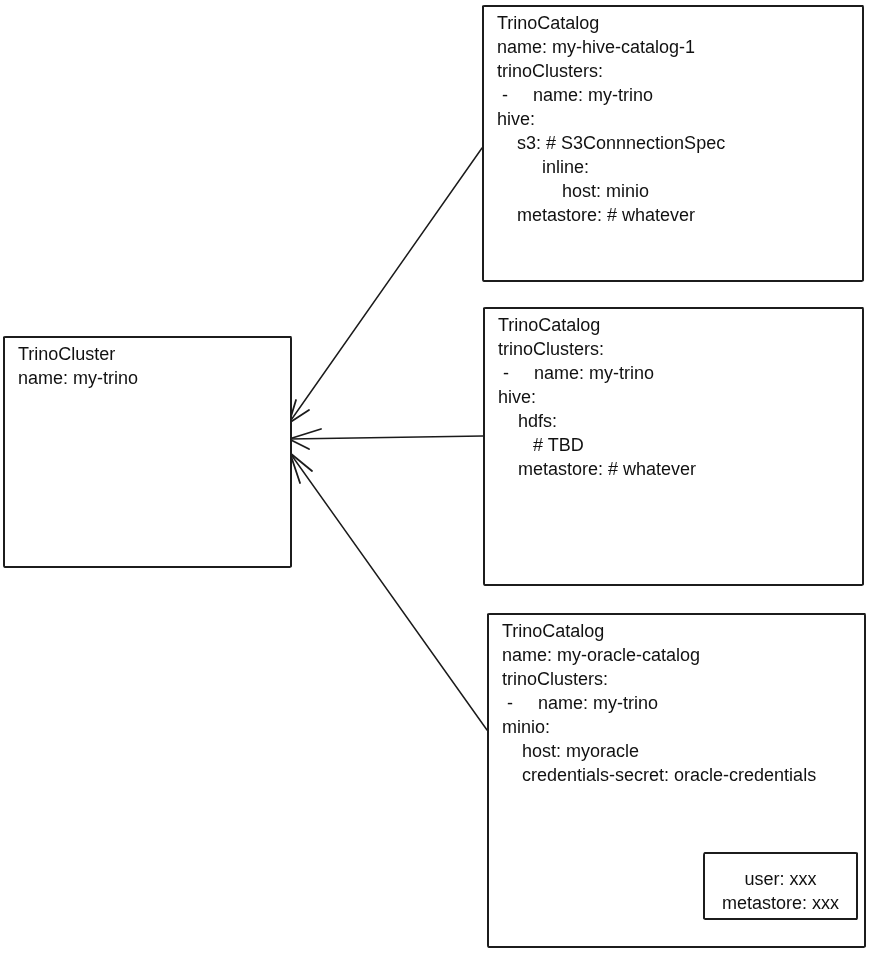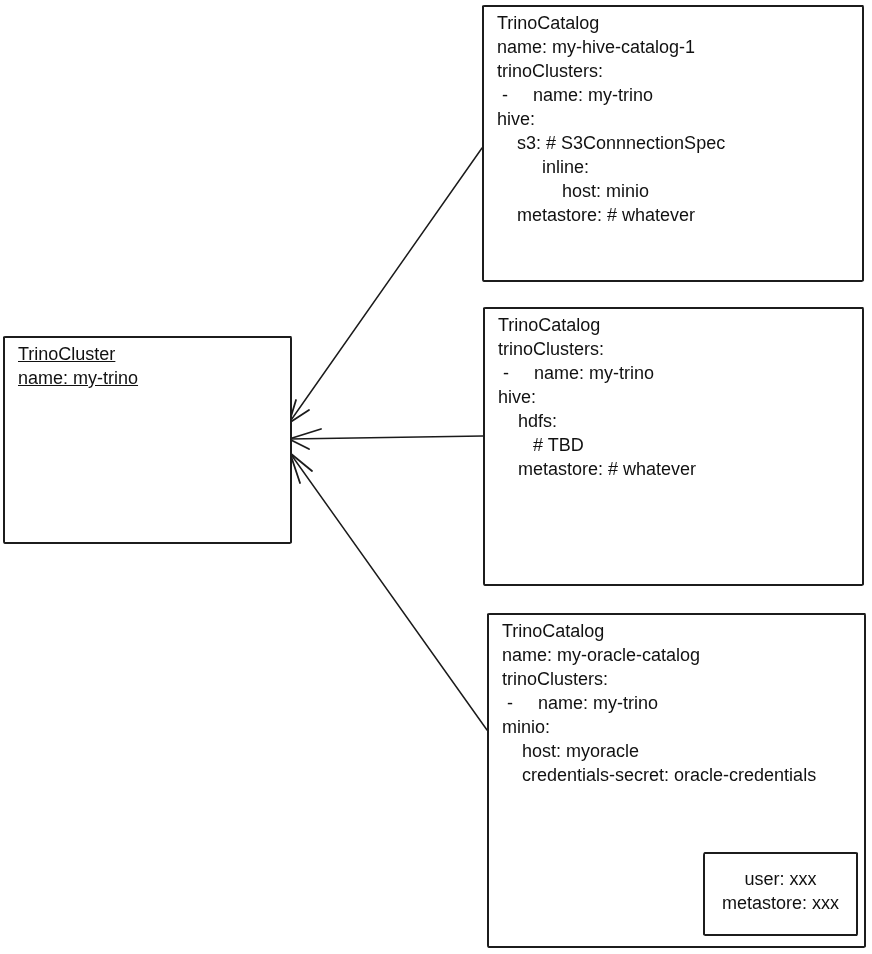--- a/index.html
+++ b/index.html
@@ -32,31 +32,31 @@
     border-radius: 3px 1px 4px 2px / 1px 4px 2px 3px;
   }
   .node-text {
     padding: 4px 13px;
     font-size: 18px;
     line-height: 24px;
   }
   .yaml-line {
     white-space: pre;
   }
-  .cluster-node   { left: 3px;   top: 336px; width: 289px; height: 208px; text-decoration: underline; }
+  .cluster-node   { left: 3px;   top: 336px; width: 289px; height: 232px; }
   .catalog-node-1 { left: 482px; top: 5px;   width: 382px; height: 277px; }
   .catalog-node-2 { left: 483px; top: 307px; width: 381px; height: 279px; }
   .catalog-node-3 { left: 487px; top: 613px; width: 379px; height: 335px; }
   .secret-node {
     position: absolute;
     box-sizing: border-box;
     left: 214px;
     top: 237px;
     width: 155px;
-    height: 84px;
+    height: 68px;
     background: #ffffff;
     border: 2px solid #1c1c1c;
     border-radius: 2px 3px 1px 4px / 4px 1px 3px 2px;
   }
   .secret-text {
     padding-top: 13px;
     text-align: center;
     font-size: 18px;
     line-height: 24px;
   }

